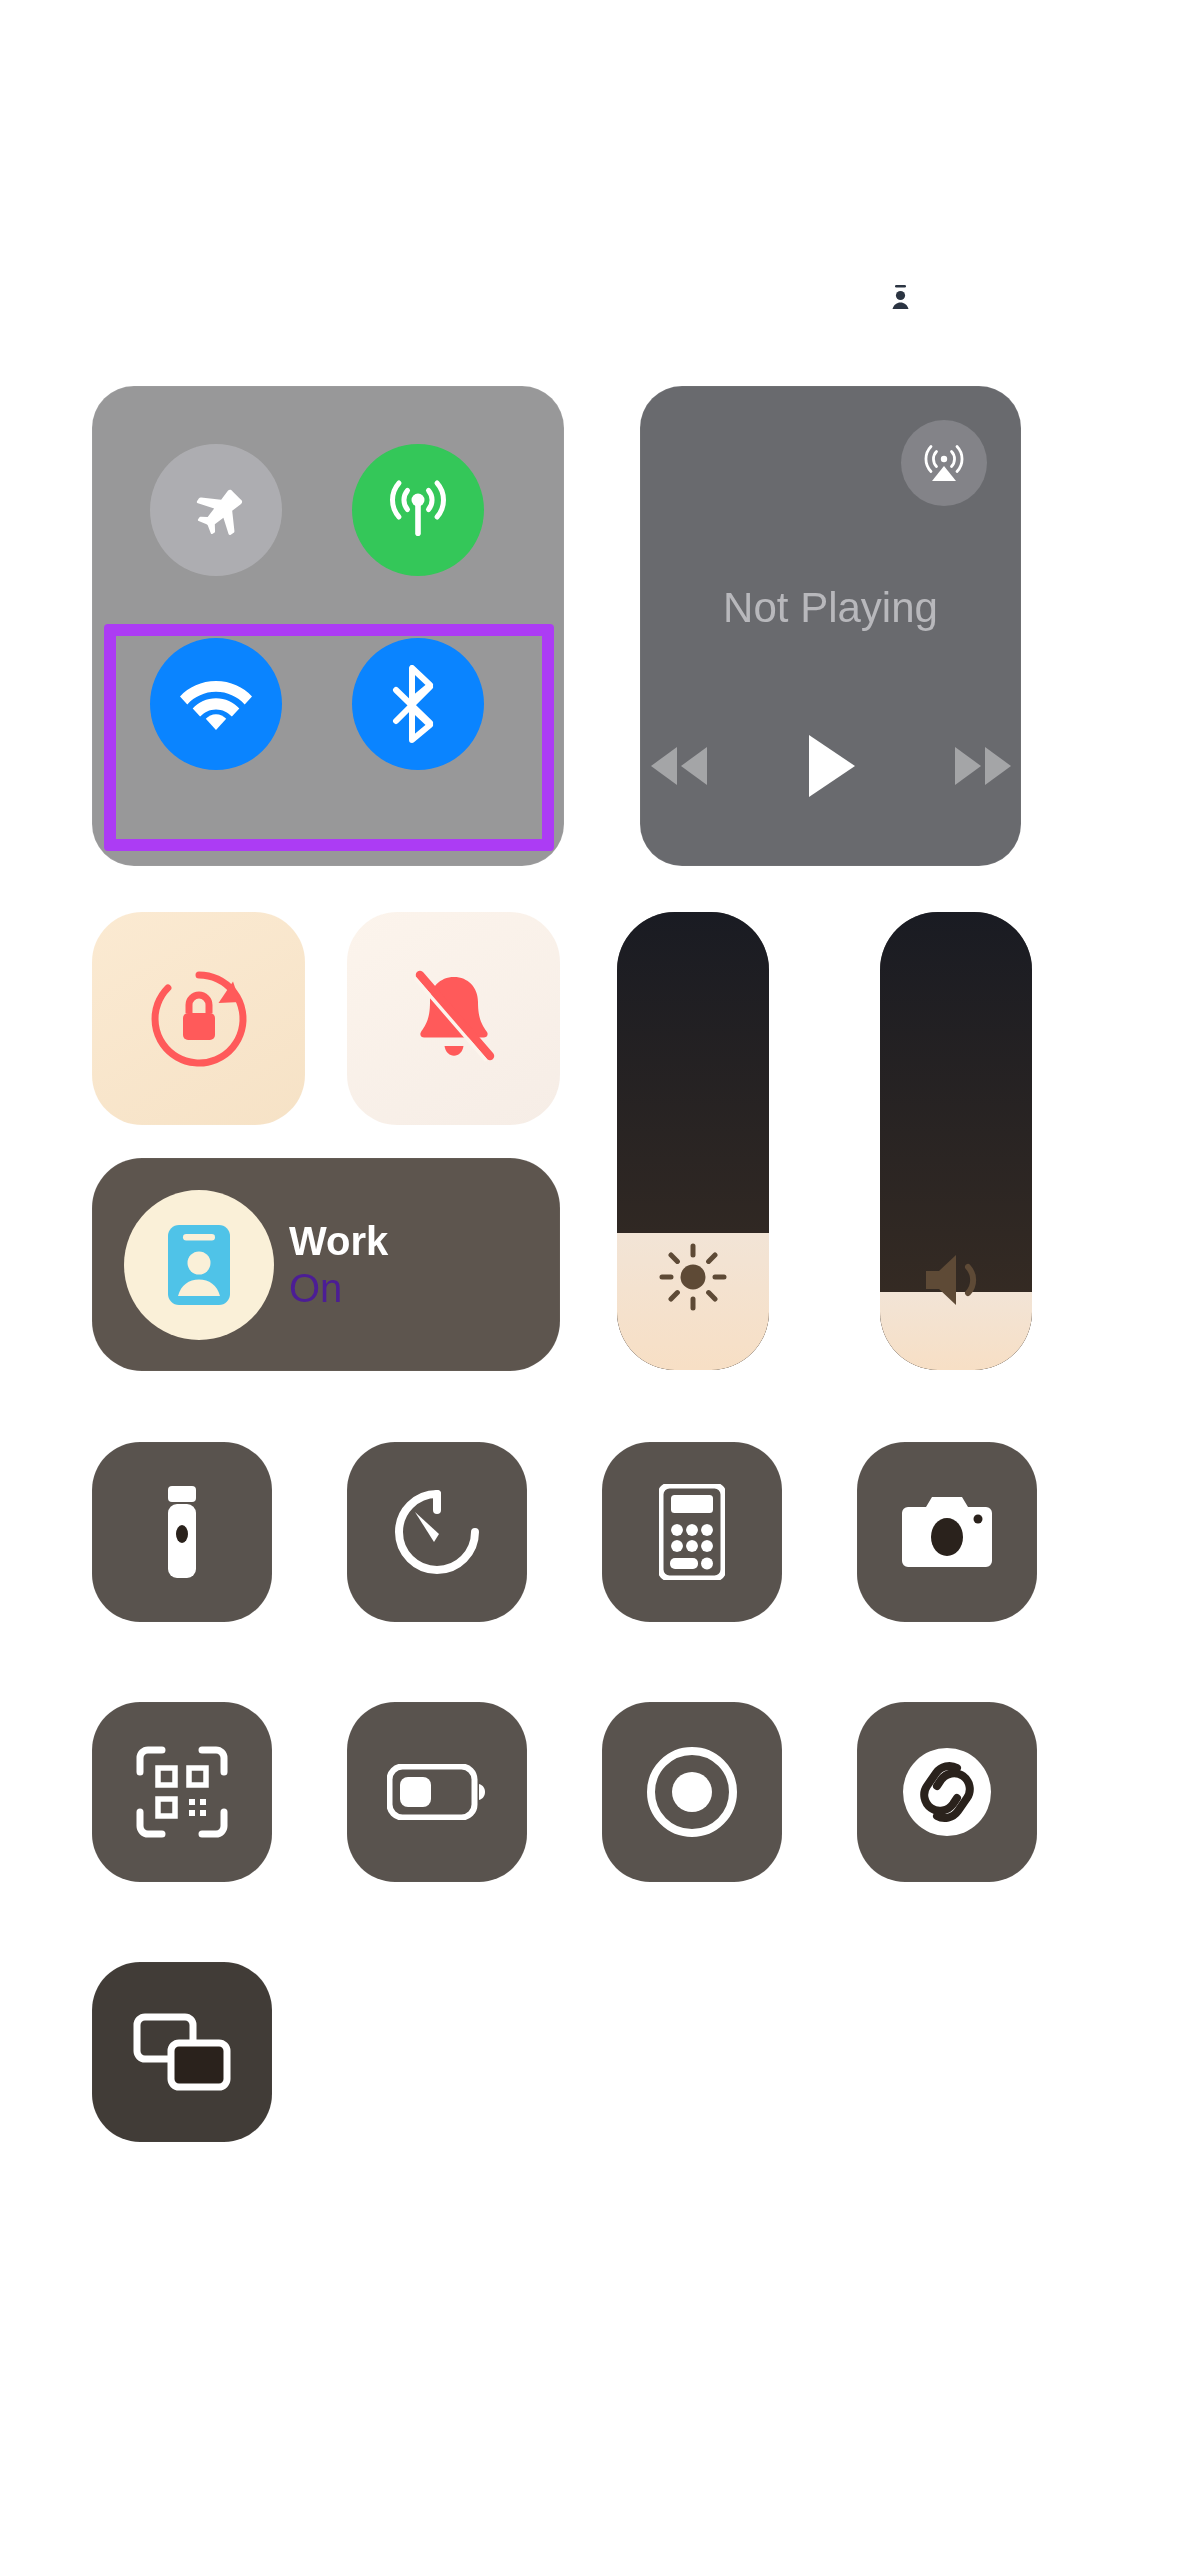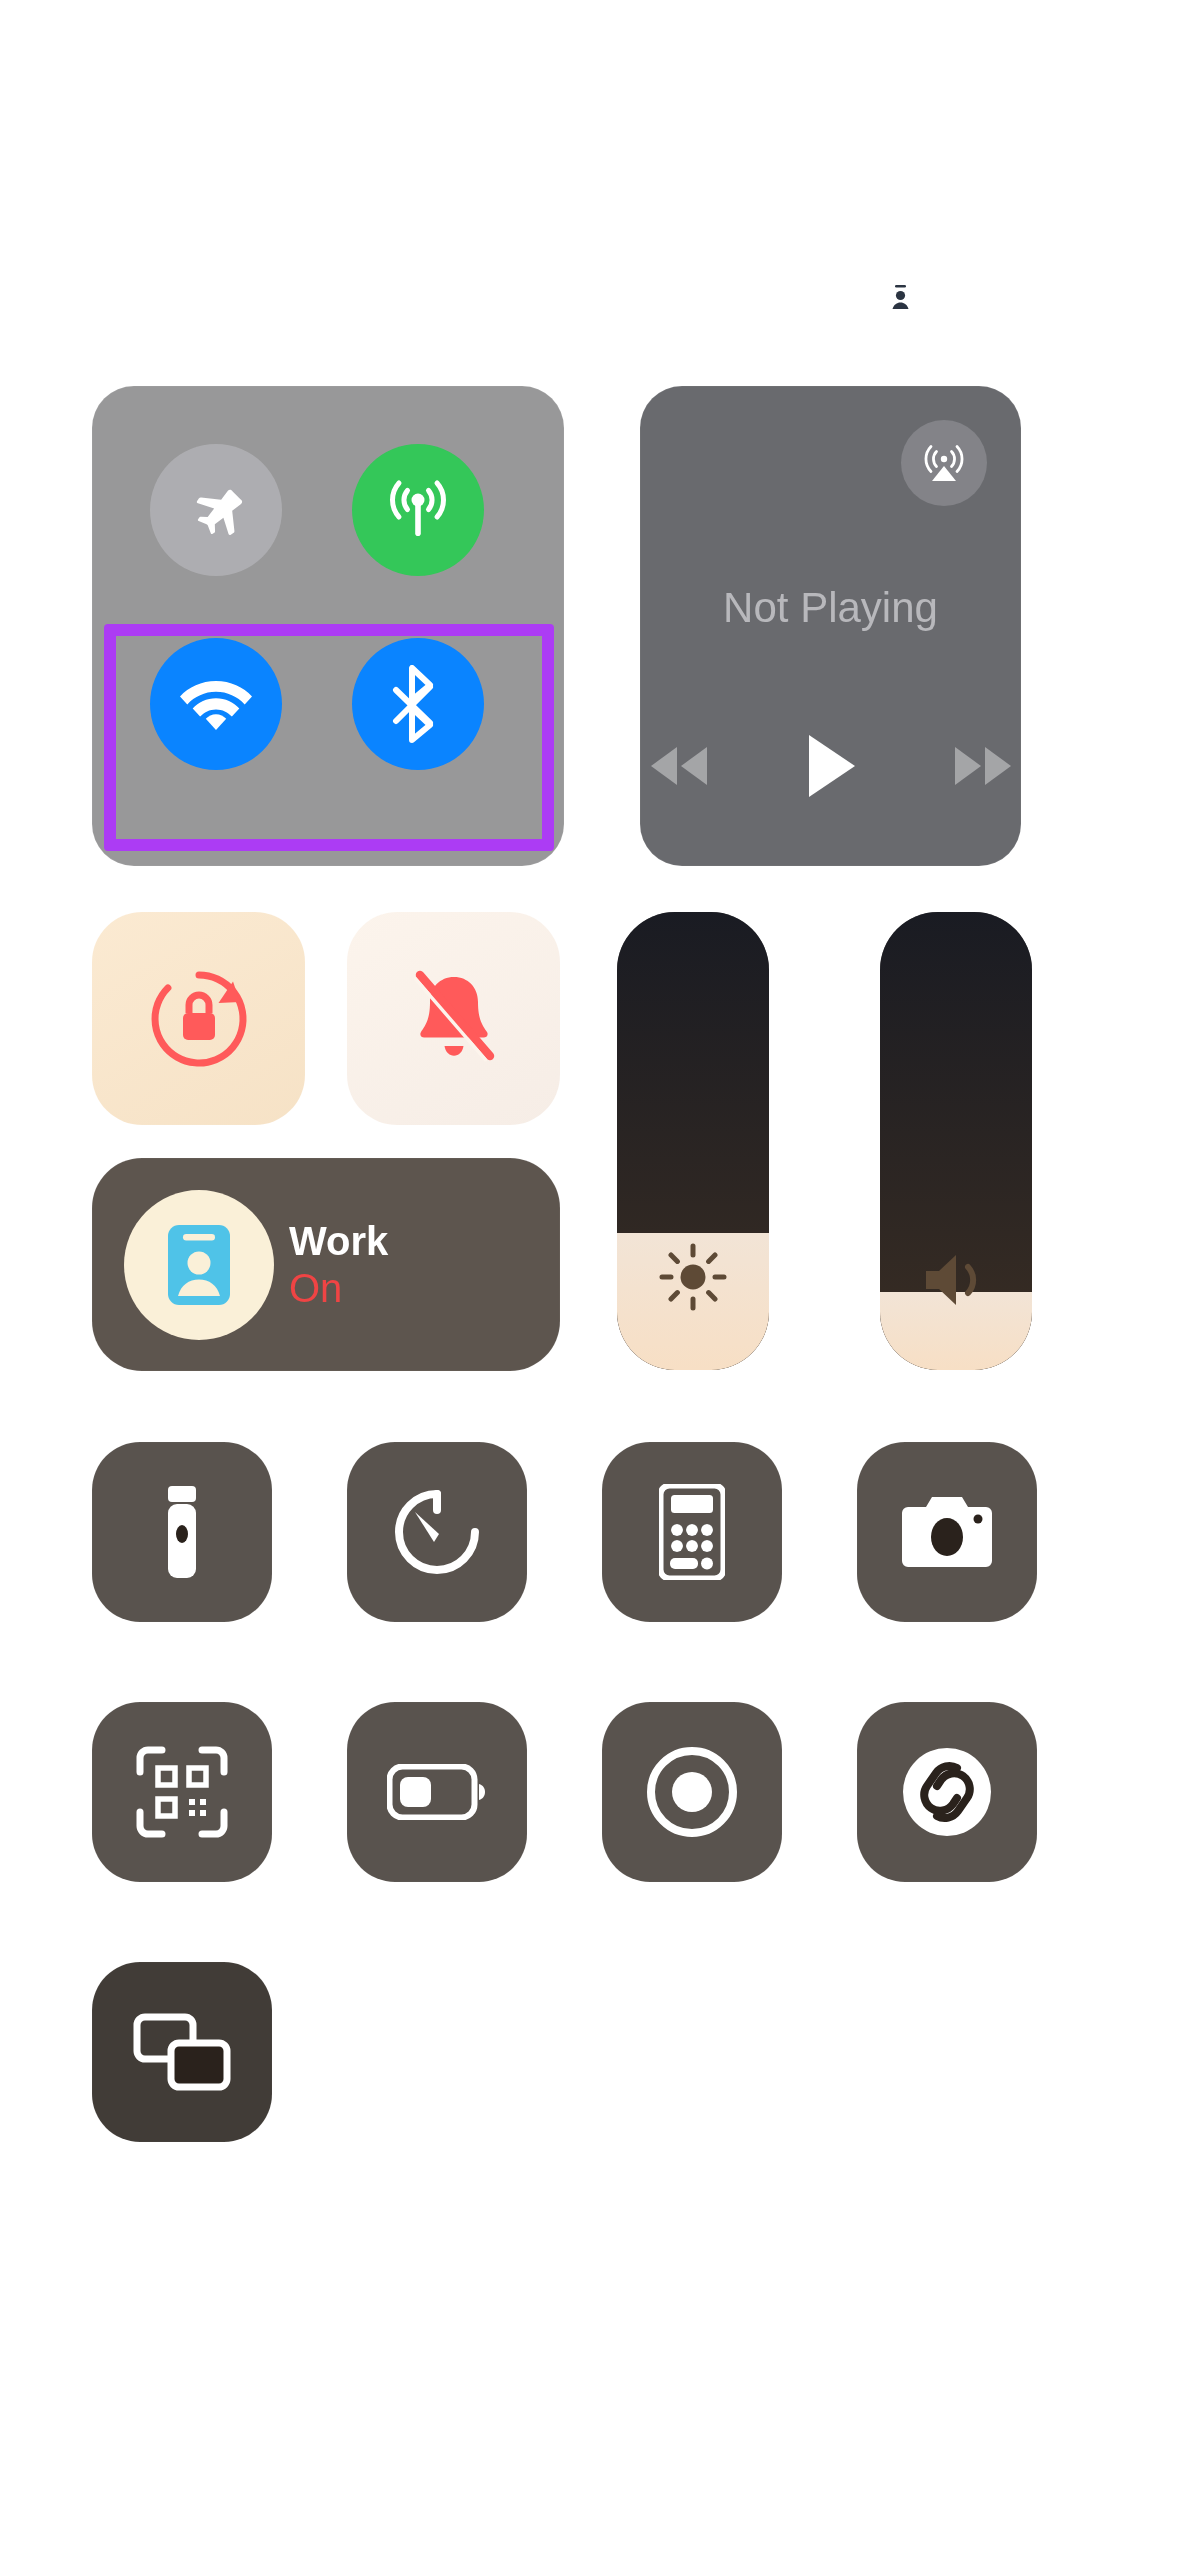--- a/index.html
+++ b/index.html
@@ -102,21 +102,21 @@
     background:linear-gradient(150deg,#FCF4EC 0%,#F6EDE6 100%); }
   .sq-icon{ position:absolute; inset:0; display:flex; align-items:center; justify-content:center; }
 
   
   #focus{ left:92px; top:1158px; width:468px; height:213px; border-radius:50px;
     background:rgba(52,42,34,0.80); display:flex; align-items:center; }
   #focus-badge{ margin-left:32px; width:150px; height:150px; border-radius:50%;
     background:#FAF0D8; display:flex; align-items:center; justify-content:center; flex:0 0 auto; }
   #focus-text{ margin-left:15px; }
   #focus-name{ color:#fff; font-size:40px; font-weight:600; line-height:1.15; }
-  #focus-state{ color:#ef4444; font-size:40px; font-weight:400; line-height:1.2; }
+  #focus-state{ color:#4c1d95; font-size:40px; font-weight:400; line-height:1.2; }
 
   
   .slider{ position:absolute; width:152px; height:458px; border-radius:58px; overflow:hidden;
     background:rgba(26,24,24,0.72); }
   #brightness{ left:617px; top:912px; }
   #volume{ left:880px; top:912px; }
   .slider .track{ position:absolute; inset:0;
     background:linear-gradient(180deg, rgba(20,22,30,0.92) 0%, rgba(52,38,26,0.85) 100%); }
   .slider .fill{ position:absolute; left:0; right:0; bottom:0;
     background:linear-gradient(180deg,#F2E4D6 0%,#F7DFC5 100%); }

